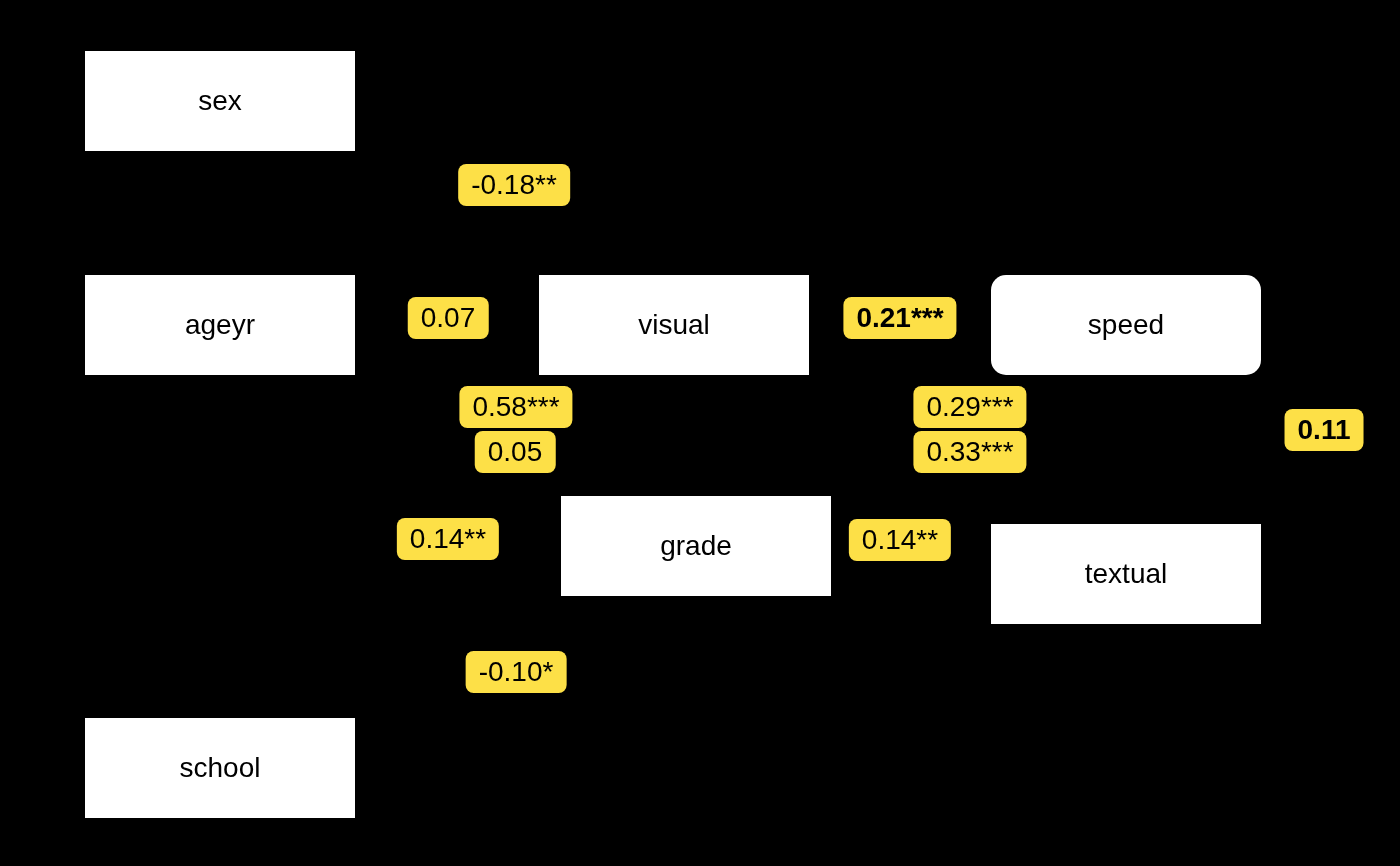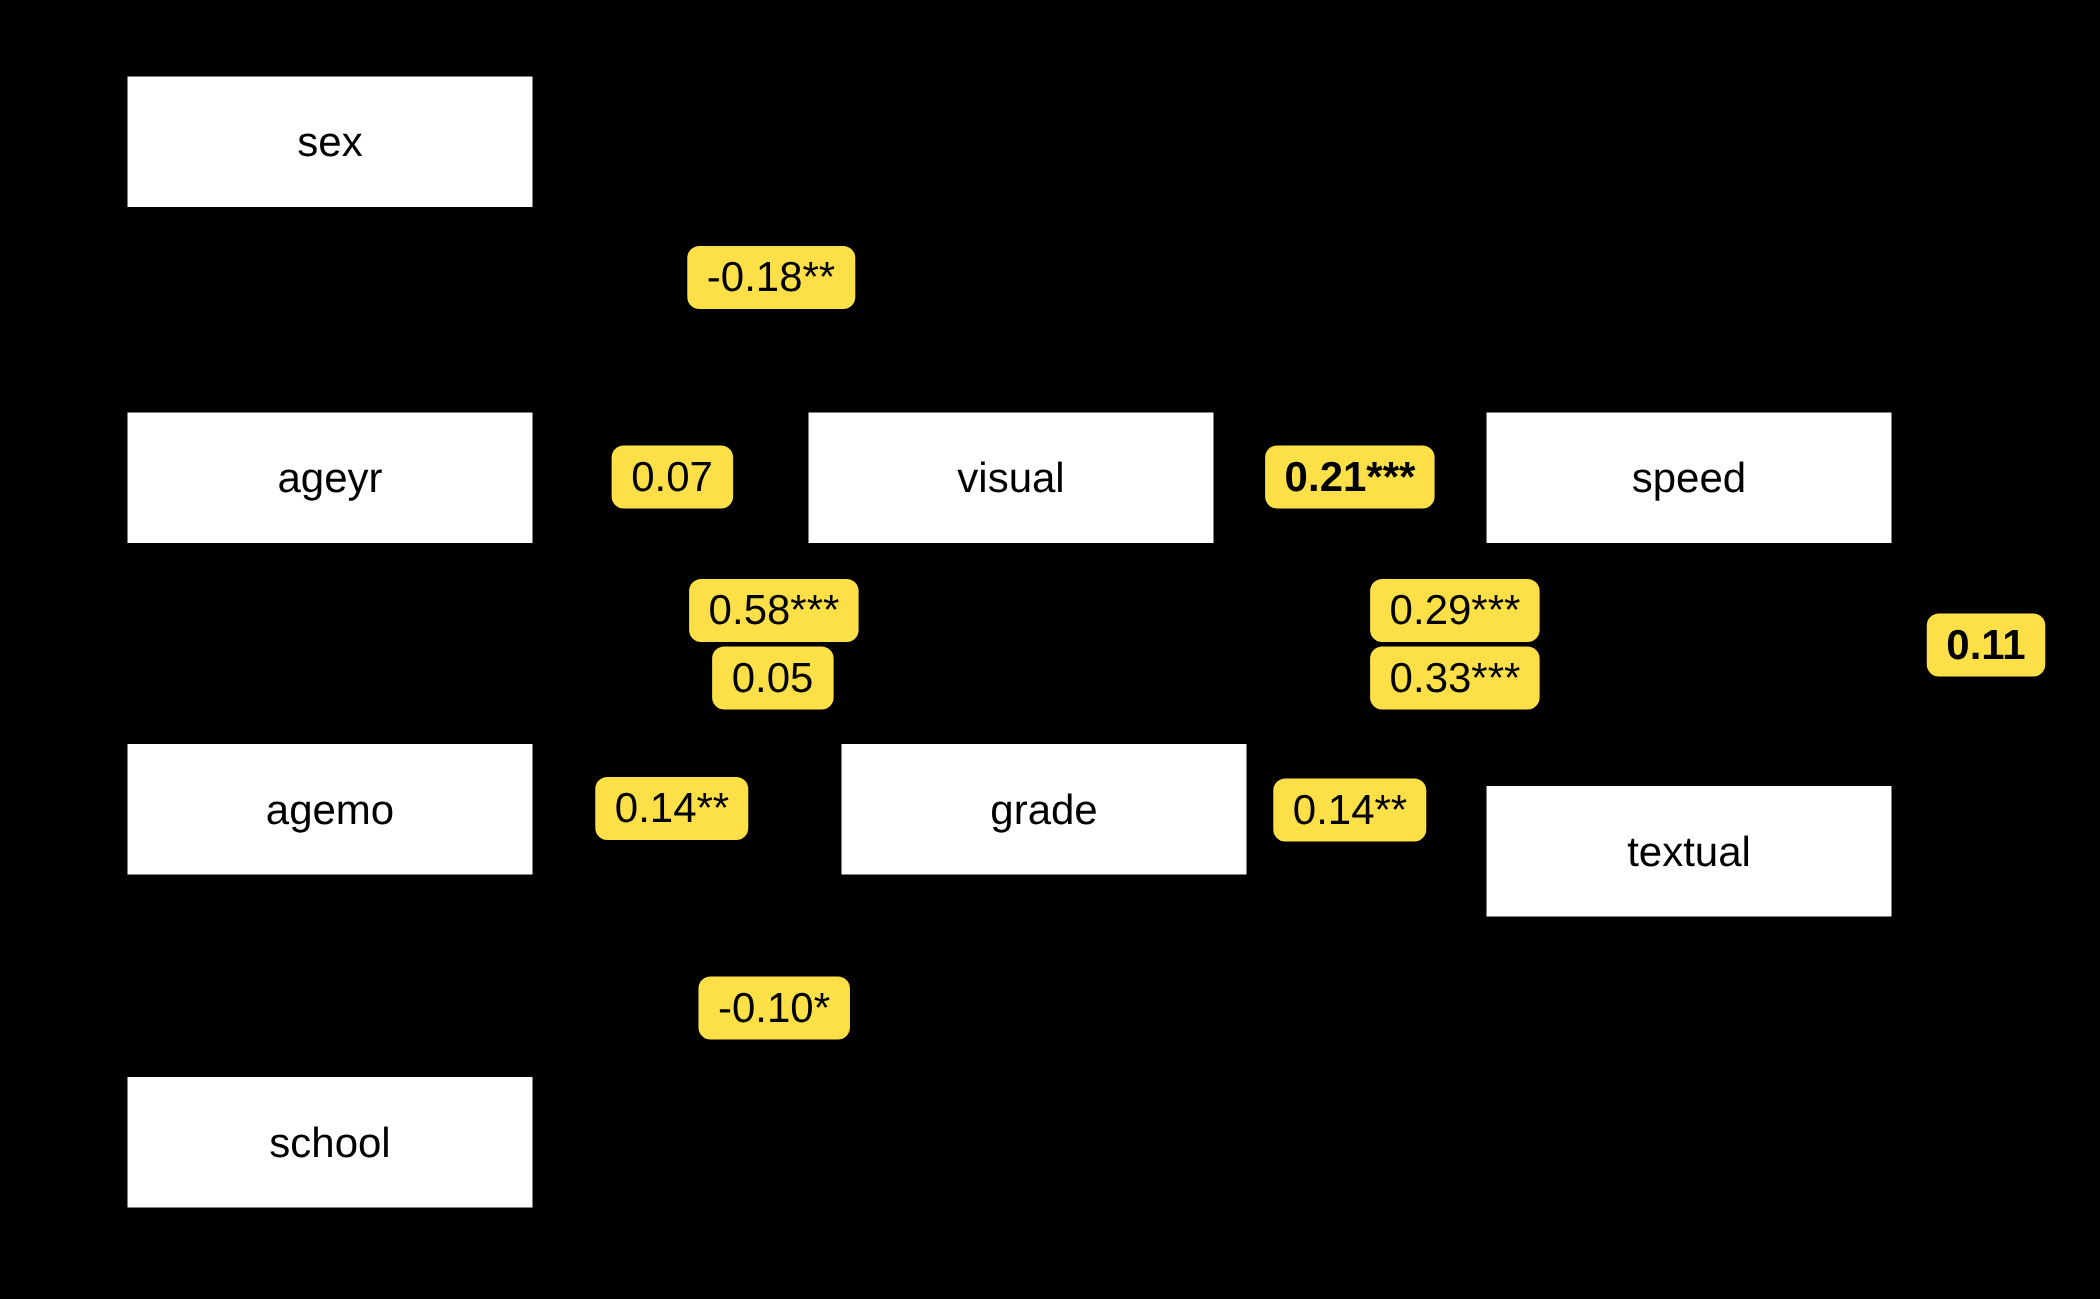--- a/index.html
+++ b/index.html
@@ -15,21 +15,21 @@
   }
   .canvas {
     position: relative;
     width: 1400px;
     height: 866px;
     background: #000000;
   }
   .node {
     position: absolute;
     width: 270px;
-    height: 87px;
+    height: 100px;
     background: #ffffff;
     color: #000000;
     display: flex;
     align-items: center;
     justify-content: center;
     font-size: 28px;
     line-height: 1;
     box-sizing: border-box;
   }
   .chip {
@@ -56,25 +56,22 @@
 
   <div class="node" style="left:85px;  top:51px;">
     <span>sex</span>
   </div>
   <div class="node" style="left:85px;  top:275px;">
     <span>ageyr</span>
   </div>
   <div class="node" style="left:539px; top:275px;">
     <span>visual</span>
   </div>
-  <div class="node" style="left:991px; top:275px;">
+  <div class="node" style="left:991px; top:275px;border-radius:15px;">
     <span>speed</span>
-  </div>
-  <div class="node" style="left:85px;  top:496px;">
-    <span>agemo</span>
   </div>
   <div class="node" style="left:539px; top:496px;margin-left:22px;">
     <span>grade</span>
   </div>
   <div class="node" style="left:991px; top:496px;margin-top:28px;">
     <span>textual</span>
   </div>
   <div class="node" style="left:85px;  top:718px;">
     <span>school</span>
   </div>

